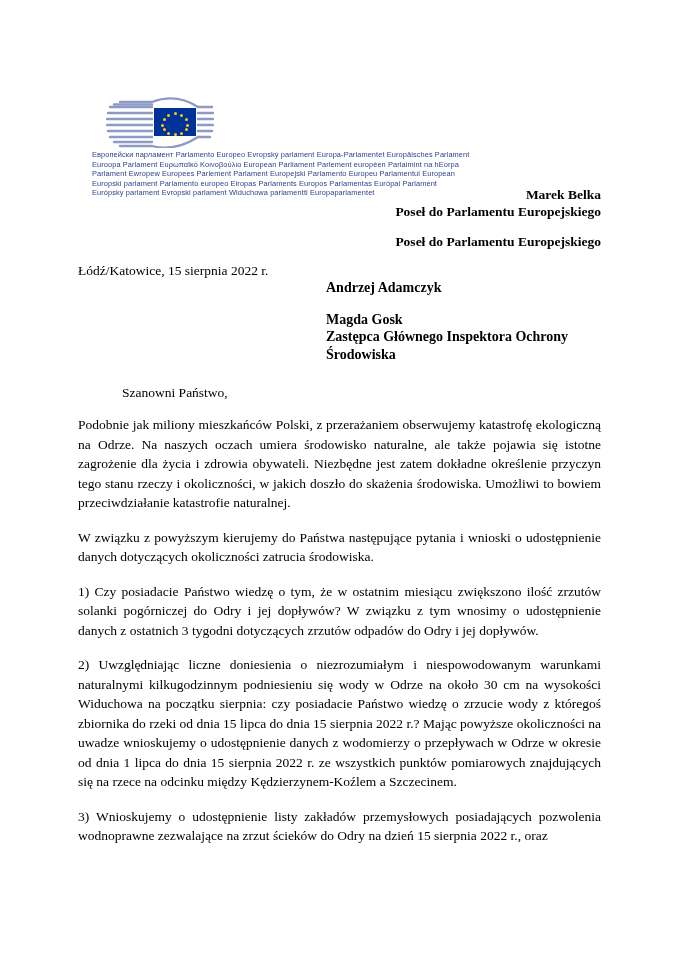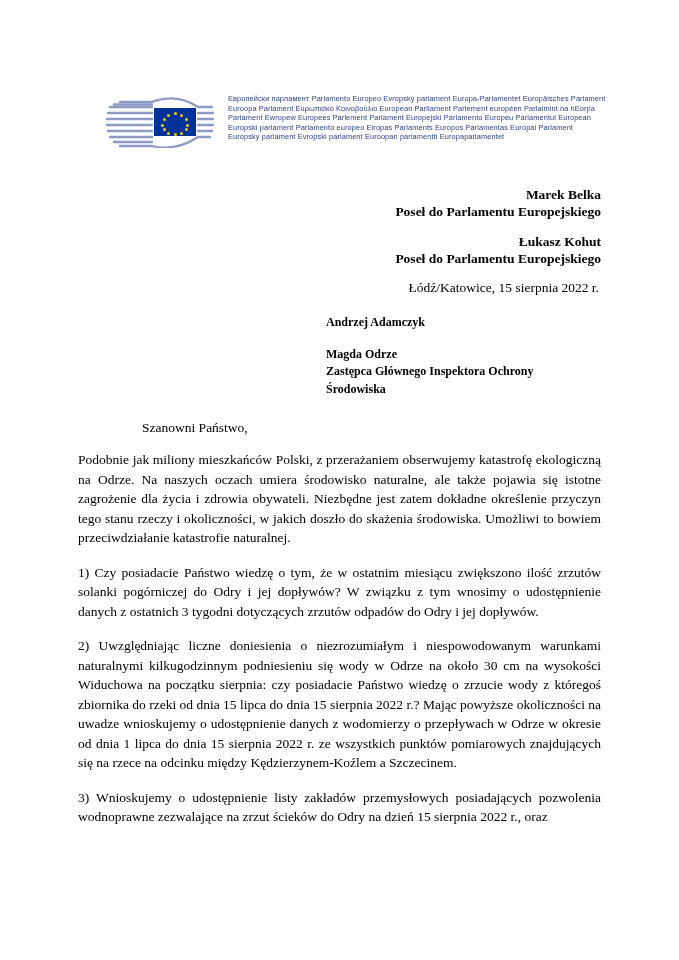--- a/index.html
+++ b/index.html
@@ -23,20 +23,21 @@
     padding: 0 78px;
   }
 
   
   .header {
     position: relative;
     height: 72px;
     margin-top: 92px;
     display: flex;
     align-items: flex-start;
+    flex-direction: column;
   }
   .logo-wrap {
     width: 108px;
     height: 54px;
     position: relative;
     flex: 0 0 auto;
     margin-left: 28px;
     margin-top: 2px;
   }
   .logo-lines {
@@ -83,44 +84,44 @@
     font-weight: bold;
     font-size: 13.5px;
     line-height: 17px;
     text-align: right;
   }
   .sender-block { margin-bottom: 13px; }
 
   
   .placedate {
     margin-top: 10px;
-    text-align: right;
+    text-align: left;
     font-size: 13.5px;
     padding-right: 2px;
   }
 
   
   .recipients {
-    margin-top: 18px;
+    margin-top: 0;
     margin-left: 248px;
     width: 270px;
     font-weight: bold;
-    font-size: 12px;
+    font-size: 14px;
     line-height: 17.5px;
   }
   .recipient { margin-bottom: 14px; }
   .recipient .role {
     text-align: justify;
     text-align-last: left;
   }
 
   
   .salutation {
     margin-top: 22px;
-    margin-left: 64px;
+    margin-left: 44px;
     font-size: 13.5px;
   }
   .body {
     margin-top: 14px;
     font-size: 13.5px;
     line-height: 19.5px;
     text-align: justify;
   }
   .body p {
     margin: 0 0 15px 0;
@@ -172,50 +173,50 @@
           <div class="star" style="left:26px;top:23.5px;"></div>
           <div class="star" style="left:19.5px;top:25px;"></div>
         </div>
       </div>
     </div>
     <div class="header-text">
       <div>Европейски парламент   Parlamento Europeo   Evropský parlament   Europa-Parlamentet   Europäisches Parlament</div>
       <div>Euroopa Parlament   Ευρωπαϊκό Κοινοβούλιο   European Parliament   Parlement européen   Parlaimint na hEorpa</div>
       <div>Parlament Ewropew   Europees Parlement   Parlament Europejski   Parlamento Europeu   Parlamentul European</div>
       <div>Europski parlament   Parlamento europeo   Eiropas Parlaments   Europos Parlamentas   Európai Parlament</div>
-      <div>Európsky parlament   Evropski parlament   Euroopan parlamentti   Europaparlamentet</div>
+      <div>Európsky parlament   Evropski parlament   Widuchowa parlamentti   Europaparlamentet</div>
     </div>
   </div>
 
   <div class="senders">
     <div class="sender-block">
       <div>Marek Belka</div>
       <div>Poseł do Parlamentu Europejskiego</div>
     </div>
     <div class="sender-block">
-      <div>Łukasz Kohut</div>
       <div>Poseł do Parlamentu Europejskiego</div>
     </div>
   </div>
 
   <div class="placedate">Łódź/Katowice, 15 sierpnia 2022 r.</div>
 
   <div class="recipients">
     <div class="recipient">
       <div>Andrzej Adamczyk</div>
     </div>
     <div class="recipient">
-      <div>Magda Odrze</div>
+      <div>Magda Gosk</div>
       <div class="role">Zastępca   Głównego   Inspektora   Ochrony</div>
       <div class="role">Środowiska</div>
     </div>
   </div>
 
   <div class="salutation">Szanowni Państwo,</div>
 
   <div class="body">
     <p>Podobnie jak miliony mieszkańców Polski, z przerażaniem obserwujemy katastrofę ekologiczną na Odrze. Na naszych oczach umiera środowisko naturalne, ale także pojawia się istotne zagrożenie dla życia i zdrowia obywateli. Niezbędne jest zatem dokładne określenie przyczyn tego stanu rzeczy i okoliczności, w jakich doszło do skażenia środowiska. Umożliwi to bowiem przeciwdziałanie katastrofie naturalnej.</p>
+    <p>W związku z powyższym kierujemy do Państwa następujące pytania i wnioski o udostępnienie danych dotyczących okoliczności zatrucia środowiska.</p>
     <p>1) Czy posiadacie Państwo wiedzę o tym, że w ostatnim miesiącu zwiększono ilość zrzutów solanki pogórniczej do Odry i jej dopływów? W związku z tym wnosimy o udostępnienie danych z ostatnich 3 tygodni dotyczących zrzutów odpadów do Odry i jej dopływów.</p>
     <p>2) Uwzględniając liczne doniesienia o niezrozumiałym i niespowodowanym warunkami naturalnymi kilkugodzinnym podniesieniu się wody w Odrze na około 30 cm na wysokości Widuchowa na początku sierpnia: czy posiadacie Państwo wiedzę o zrzucie wody z któregoś zbiornika do rzeki od dnia 15 lipca do dnia 15 sierpnia 2022 r.? Mając powyższe okoliczności na uwadze wnioskujemy o udostępnienie danych z wodomierzy o przepływach w Odrze w okresie od dnia 1 lipca do dnia 15 sierpnia 2022 r. ze wszystkich punktów pomiarowych znajdujących się na rzece na odcinku między Kędzierzynem-Koźlem a Szczecinem.</p>
     <p>3) Wnioskujemy o udostępnienie listy zakładów przemysłowych posiadających pozwolenia wodnoprawne zezwalające na zrzut ścieków do Odry na dzień 15 sierpnia 2022 r., oraz</p>
   </div>
 
 </div>
 
 </body></html>

